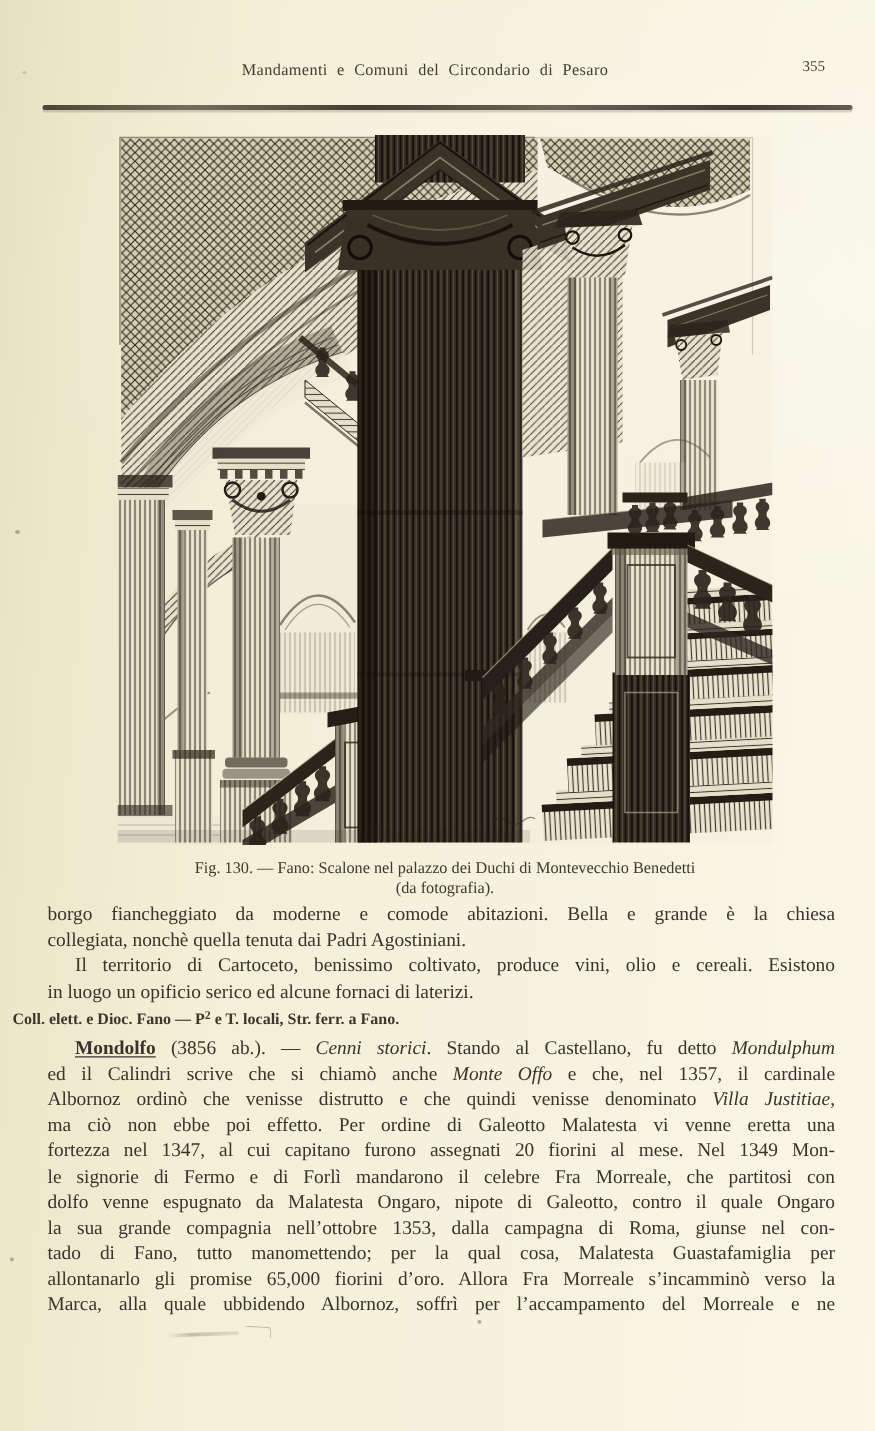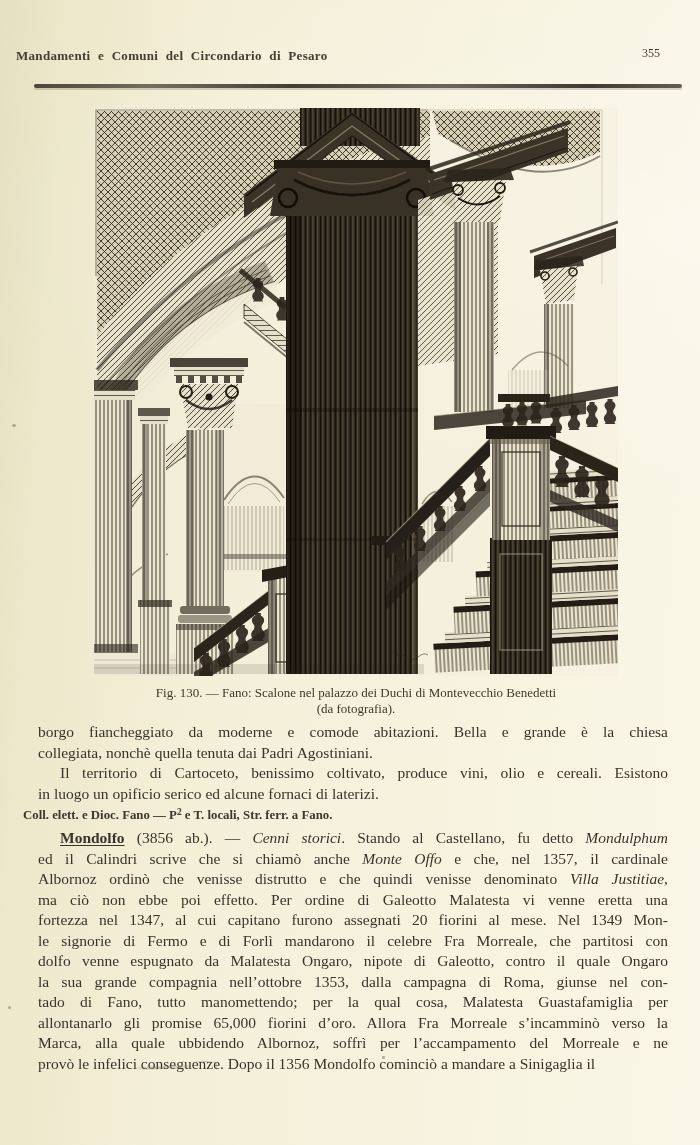--- a/index.html
+++ b/index.html
@@ -5,40 +5,40 @@
   html,body{margin:0;padding:0;}
   .page{
     position:relative;width:700px;height:1145px;overflow:hidden;
     font-family:"Liberation Serif","DejaVu Serif",serif;
     color:#3a332b;
     background-image:
       radial-gradient(900px 420px at 88% 20%, rgba(255,255,255,.30), rgba(255,255,255,0) 70%),
       linear-gradient(94deg,#e5e0c1 0%,#ede8cb 9%,#f4efd7 30%,#f6f2de 62%,#faf7e8 100%);
   }
   .running-title{
-    position:absolute;top:48px;left:16px;width:676px;
-    font-size:13px;letter-spacing:.3px;word-spacing:4px;color:#453d31;font-weight:bold;
+    position:absolute;top:48px;left:2px;width:676px;text-align:center;
+    font-size:13px;letter-spacing:.3px;word-spacing:4px;color:#453d31;
   }
   .page-number{position:absolute;top:46px;left:642px;font-size:12px;color:#453d31;}
   .header-rule{
     position:absolute;top:84px;left:34px;width:648px;height:3.5px;border-radius:2px;
     background:linear-gradient(90deg,rgba(48,41,32,.85) 0%,rgba(48,41,32,.65) 18%,rgba(48,41,32,.9) 40%,rgba(48,41,32,.7) 63%,rgba(48,41,32,.92) 86%,rgba(48,41,32,.75) 100%);
     box-shadow:0 2px 0 rgba(48,41,32,.18);
   }
   figure.plate{position:absolute;top:108px;left:94px;width:524px;margin:0;}
   figcaption{margin-top:5px;text-align:center;font-size:13px;color:#3f382d;line-height:16px;}
   .bodytext{position:absolute;top:722px;left:38px;width:630px;font-size:15.5px;line-height:20.5px;}
   .para{margin:0;}
   .line{text-align:justify;}
   .line.j{text-align-last:justify;}
   .line.l{text-align:center;text-align-last:left;}
   .line.ind{text-indent:22px;}
   .registro{
     text-align:center;text-align-last:center;font-size:12.8px;font-weight:bold;
-    transform:translateX(-28px);margin:2px 0 3px 13px;line-height:18px;color:#3d362c;
+    transform:translateX(-28px);margin:2px 0 3px 0;line-height:18px;color:#3d362c;
   }
   .seg-i{font-style:italic;}
   .seg-bu{font-weight:bold;text-decoration:underline;text-underline-offset:2px;text-decoration-thickness:1px;}
   .seg-sup{font-size:9.5px;position:relative;top:-4.5px;}
   .smudge{position:absolute;top:1066px;left:133px;width:58px;height:3px;border-radius:2px;
     transform:rotate(-2deg);
     background:linear-gradient(90deg,rgba(118,112,96,0),rgba(118,112,96,.38) 35%,rgba(118,112,96,.14));}
   .smudge2{position:absolute;top:1061px;left:196px;width:20px;height:8px;
     border-top:1.5px solid rgba(118,112,96,.4);border-right:1.5px solid rgba(118,112,96,.35);
     transform:rotate(3deg);border-radius:0 3px 0 0;}
@@ -303,21 +303,20 @@
         <div class="line j"><span>ed il Calindri scrive che si chiamò anche </span><span class="seg-i">Monte Offo</span><span> e che, nel 1357, il cardinale</span></div>
         <div class="line j"><span>Albornoz ordinò che venisse distrutto e che quindi venisse denominato </span><span class="seg-i">Villa Justitiae</span><span>,</span></div>
         <div class="line j"><span>ma ciò non ebbe poi effetto. Per ordine di Galeotto Malatesta vi venne eretta una</span></div>
         <div class="line j"><span>fortezza nel 1347, al cui capitano furono assegnati 20 fiorini al mese. Nel 1349 Mon-</span></div>
         <div class="line j"><span>le signorie di Fermo e di Forlì mandarono il celebre Fra Morreale, che partitosi con</span></div>
         <div class="line j"><span>dolfo venne espugnato da Malatesta Ongaro, nipote di Galeotto, contro il quale Ongaro</span></div>
         <div class="line j"><span>la sua grande compagnia nell’ottobre 1353, dalla campagna di Roma, giunse nel con-</span></div>
         <div class="line j"><span>tado di Fano, tutto manomettendo; per la qual cosa, Malatesta Guastafamiglia per</span></div>
         <div class="line j"><span>allontanarlo gli promise 65,000 fiorini d’oro. Allora Fra Morreale s’incamminò verso la</span></div>
         <div class="line j"><span>Marca, alla quale ubbidendo Albornoz, soffrì per l’accampamento del Morreale e ne</span></div>
-        <div class="line l"><span>provò le infelici conseguenze. Dopo il 1356 Mondolfo cominciò a mandare a Sinigaglia il</span></div>
       </div>
     </main>
 
   <div class="smudge"></div>
   <div class="smudge2"></div>
   <div class="speck a"></div>
   <div class="speck b"></div>
   <div class="speck c"></div>
   <div class="speck d"></div>
 

